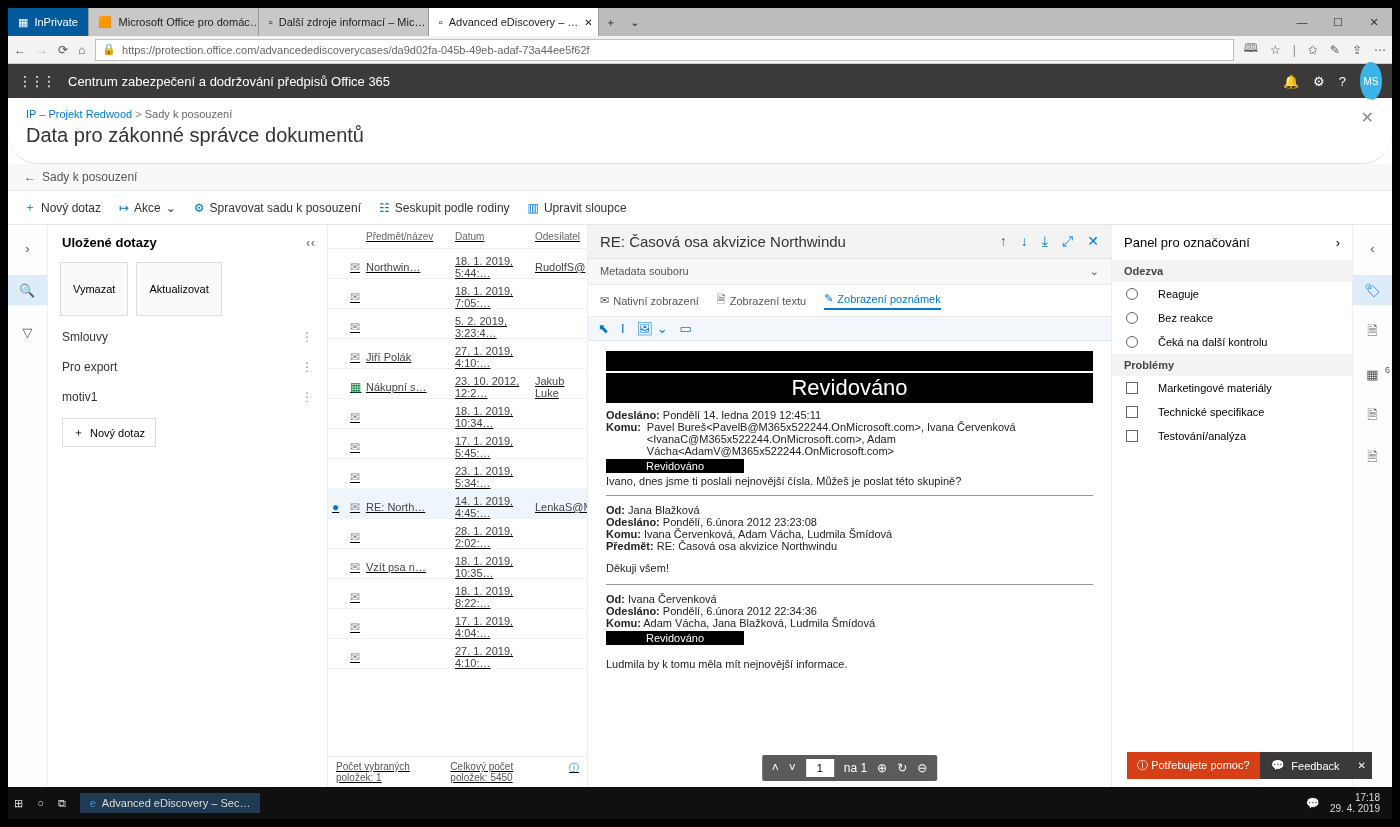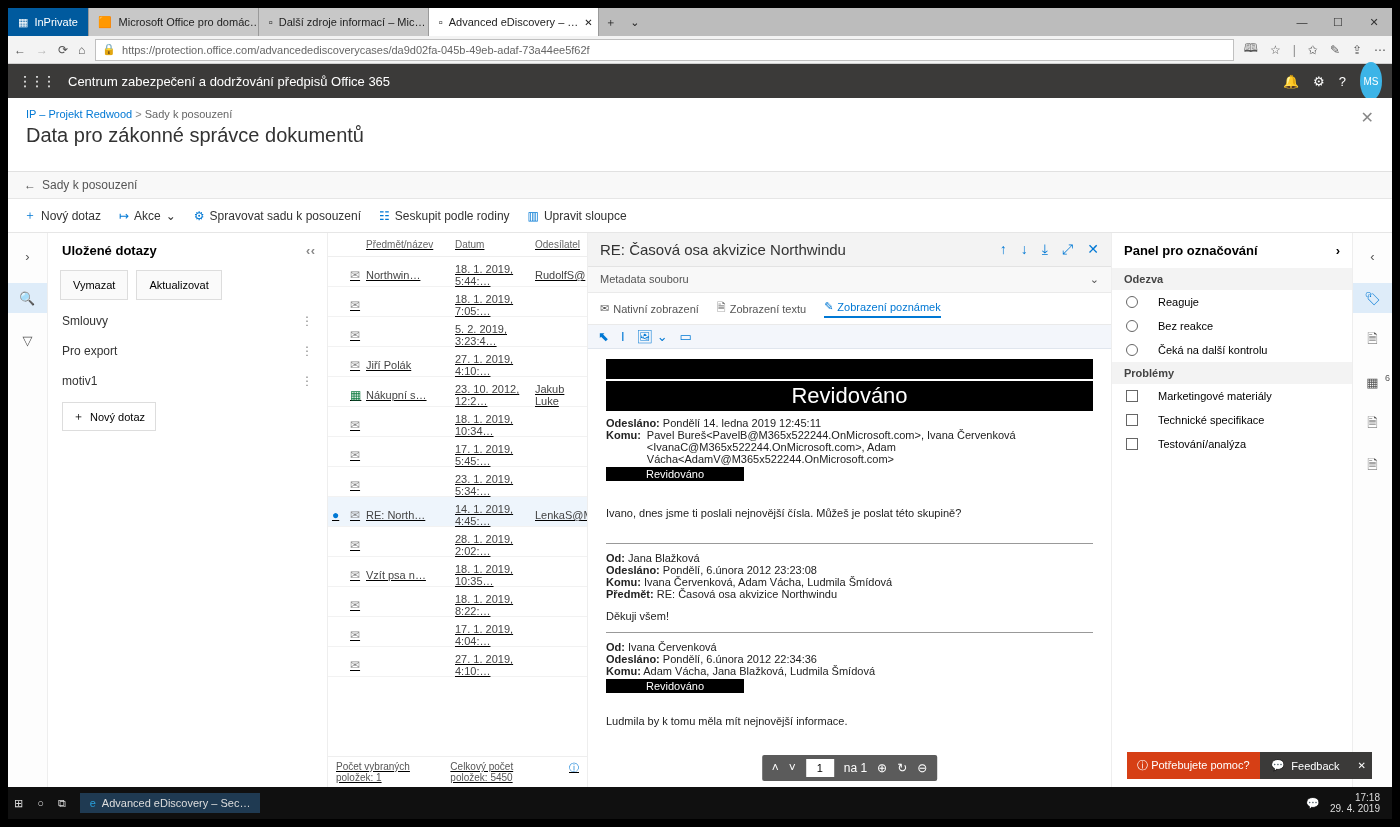--- a/index.html
+++ b/index.html
@@ -21,21 +21,21 @@
   .addrbar .urlbox { flex:1; display:flex; align-items:center; gap:6px; background:#fff; border:1px solid #c0c0c0; height:22px; padding:0 6px; font-size:11px; color:#666; }
   .addrbar .ricons { display:flex; gap:12px; align-items:center; }
 
   
   .o365 { height:34px; background:#3b3a39; color:#fff; display:flex; align-items:center; padding:0 10px; font-size:13px; gap:14px; }
   .o365 .waffle { font-size:14px; letter-spacing:-2px;}
   .o365 .grow { flex:1; }
   .o365 .avatar { width:22px; height:38px; border-radius:50%; background:#3cb4e7; color:#fff; font-size:10px; display:flex; align-items:center; justify-content:center; }
 
   
-  .pagehead { background:#fff; padding:10px 18px 24px; border-bottom:1px solid #e1e1e1; position:relative;}
+  .pagehead { background:#fff; padding:10px 18px 16px; border-bottom:1px solid #e1e1e1; position:relative;border-radius:30px;}
   .crumb { font-size:11px; color:#0078d4; }
   .crumb .sep { color:#888; }
   .crumb .last { color:#666; }
   .pagetitle { font-size:20px; font-weight:400; color:#333; margin-top:4px;}
   .closeX { position:absolute; right:18px; top:10px; color:#888; font-size:16px;}
 
   .backrow { background:#f8f8f8; border-bottom:1px solid #e6e6e6; padding:6px 16px; font-size:12px; color:#555; display:flex; align-items:center; gap:6px;}
   .cmdbar { background:#fff; border-bottom:1px solid #e6e6e6; padding:8px 16px; font-size:12px; color:#333; display:flex; gap:18px; }
   .cmdbar .cmd { display:flex; align-items:center; gap:5px; color:#333; }
   .cmdbar .cmd .ic { color:#0078d4; font-size:12px;}
@@ -47,21 +47,21 @@
   .rail.right { border-right:none; border-left:1px solid #eee;}
   .rail .ritem { width:100%; height:30px; display:flex; align-items:center; justify-content:center; position:relative;}
   .rail .ritem.active { background:#deecf9; color:#0078d4;}
   .rail .badge { position:absolute; right:2px; top:6px; font-size:9px; color:#555;}
 
   
   .queries { border-right:1px solid #eee; font-size:12px; padding:0 0 0 0;}
   .queries .qhead { display:flex; align-items:center; justify-content:space-between; padding:10px 12px 6px 14px; font-size:13px; font-weight:600;gap:23px;}
   .queries .qhead .chev { color:#888; }
   .queries .btnrow { display:flex; gap:8px; padding:6px 12px;}
-  .queries .btnrow button { font-size:11px; padding:8px 12px; border:1px solid #ddd; background:#fafafa;}
+  .queries .btnrow button { font-size:11px; padding:20px 12px; border:1px solid #ddd; background:#fafafa;}
   .queries .qitem { padding:8px 14px; display:flex; justify-content:space-between; align-items:center; color:#333; }
   .queries .qitem .dots { color:#888; }
   .queries .newq { margin:6px 14px; border:1px solid #ddd; padding:6px 10px; font-size:11px; display:inline-flex; gap:6px; align-items:center;}
 
   
   .doclist { border-right:1px solid #eee; display:flex; flex-direction:column; font-size:11px; min-height:0;text-decoration:underline;}
   .doclist .cols { display:grid; grid-template-columns:34px 1fr 80px 48px; padding:6px 4px; color:#666; border-bottom:1px solid #eee; font-size:10px;}
   .doclist .rows { flex:1; overflow:hidden;}
   .doclist .row { display:grid; grid-template-columns:18px 16px 1fr 80px 48px; align-items:center; padding:6px 4px; border-bottom:1px solid #f2f2f2; height:30px; color:#444;}
   .doclist .row.sel { background:#eef5fc;}
@@ -85,21 +85,21 @@
   .reader .doc .blackbar { background:#000; height:20px; margin-bottom:2px;}
   .reader .doc .revband { background:#000; color:#fff; text-align:center; font-size:22px; padding:2px 0; margin-bottom:6px;}
   .reader .doc .revsmall { background:#000; color:#fff; display:inline-block; padding:1px 40px; font-size:11px; margin:2px 0;}
   .reader .doc b { font-weight:600;}
   .reader .doc hr { border:none; border-top:1px solid #999; margin:8px 0;}
   .pdfctrl { position:absolute; bottom:6px; left:50%; transform:translateX(-50%); background:#5b5b5b; color:#fff; display:flex; align-items:center; gap:10px; padding:4px 10px; font-size:12px; border-radius:2px;}
   .pdfctrl input { width:28px; height:18px; font-size:11px; text-align:center; border:none;}
 
   
   .tagpanel { font-size:12px; padding:0 0;}
-  .tagpanel .thead { display:flex; justify-content:space-between; align-items:center; padding:10px 12px; font-size:13px; font-weight:700;}
+  .tagpanel .thead { display:flex; justify-content:space-between; align-items:center; padding:10px 12px; font-size:13px; font-weight:400;}
   .tagpanel .section { background:#f3f3f3; padding:5px 12px; font-size:11px; font-weight:600; color:#444;}
   .tagpanel .opt { display:flex; align-items:center; gap:20px; padding:6px 14px; font-size:11px;}
   .tagpanel .opt .radio { width:12px; height:12px; border:1px solid #666; border-radius:50%;}
   .tagpanel .opt .cb { width:12px; height:12px; border:1px solid #666;}
 
   
   .feedback { position:absolute; bottom:40px; right:20px; display:flex; font-size:11px;}
   .feedback .help { background:#d63f15; color:#fff; padding:6px 10px;}
   .feedback .fb { background:#3b3a39; color:#fff; padding:6px 12px; display:flex; align-items:center; gap:6px;}
   .feedback .xx { background:#3b3a39; color:#fff; padding:0 6px; font-size:10px; display:flex; align-items:center;}
@@ -378,33 +378,33 @@
       </div>
       <div class="doc">
         <div class="blackbar"></div>
         <div class="revband">Revidováno</div>
         <div><b>Odesláno:</b> <span>Pondělí 14. ledna 2019 12:45:11</span></div>
         <div style="display:flex;gap:6px;">
               <b>Komu:</b> 
               <span style="flex:1">Pavel Bureš&lt;PavelB@M365x522244.OnMicrosoft.com&gt;, Ivana Červenková &lt;IvanaC@M365x522244.OnMicrosoft.com&gt;, Adam Vácha&lt;AdamV@M365x522244.OnMicrosoft.com&gt;</span>
             </div>
         <div class="revsmall">Revidováno</div>
-        <p style="margin:24px 0">Ivano, dnes jsme ti poslali nejnovější čísla. Můžeš je poslat této skupině?</p>
+        <p style="margin:0 0">Ivano, dnes jsme ti poslali nejnovější čísla. Můžeš je poslat této skupině?</p>
         <hr>
         <div><b>Od:</b> <span>Jana Blažková</span></div>
         <div><b>Odesláno:</b> <span>Pondělí, 6.února 2012 23:23:08</span></div>
         <div><b>Komu:</b> <span>Ivana Červenková, Adam Vácha, Ludmila Šmídová</span></div>
         <div><b>Předmět:</b> <span>RE: Časová osa akvizice Northwindu</span></div>
         <p style="margin:10px 0">Děkuji všem!</p>
         <hr>
         <div><b>Od:</b> <span>Ivana Červenková</span></div>
         <div><b>Odesláno:</b> <span>Pondělí, 6.února 2012 22:34:36</span></div>
         <div><b>Komu:</b> <span>Adam Vácha, Jana Blažková, Ludmila Šmídová</span></div>
         <div class="revsmall">Revidováno</div>
-        <p style="margin:20px 0">Ludmila by k tomu měla mít nejnovější informace.</p>
+        <p style="margin:11px 0">Ludmila by k tomu měla mít nejnovější informace.</p>
 
         <div class="pdfctrl">
           <span>˄</span>
           <span>˅</span>
           <input value="1" style="">
           <span>na 1</span>
           <span>⊕</span>
           <span>↻</span>
           <span>⊖</span>
         </div>

